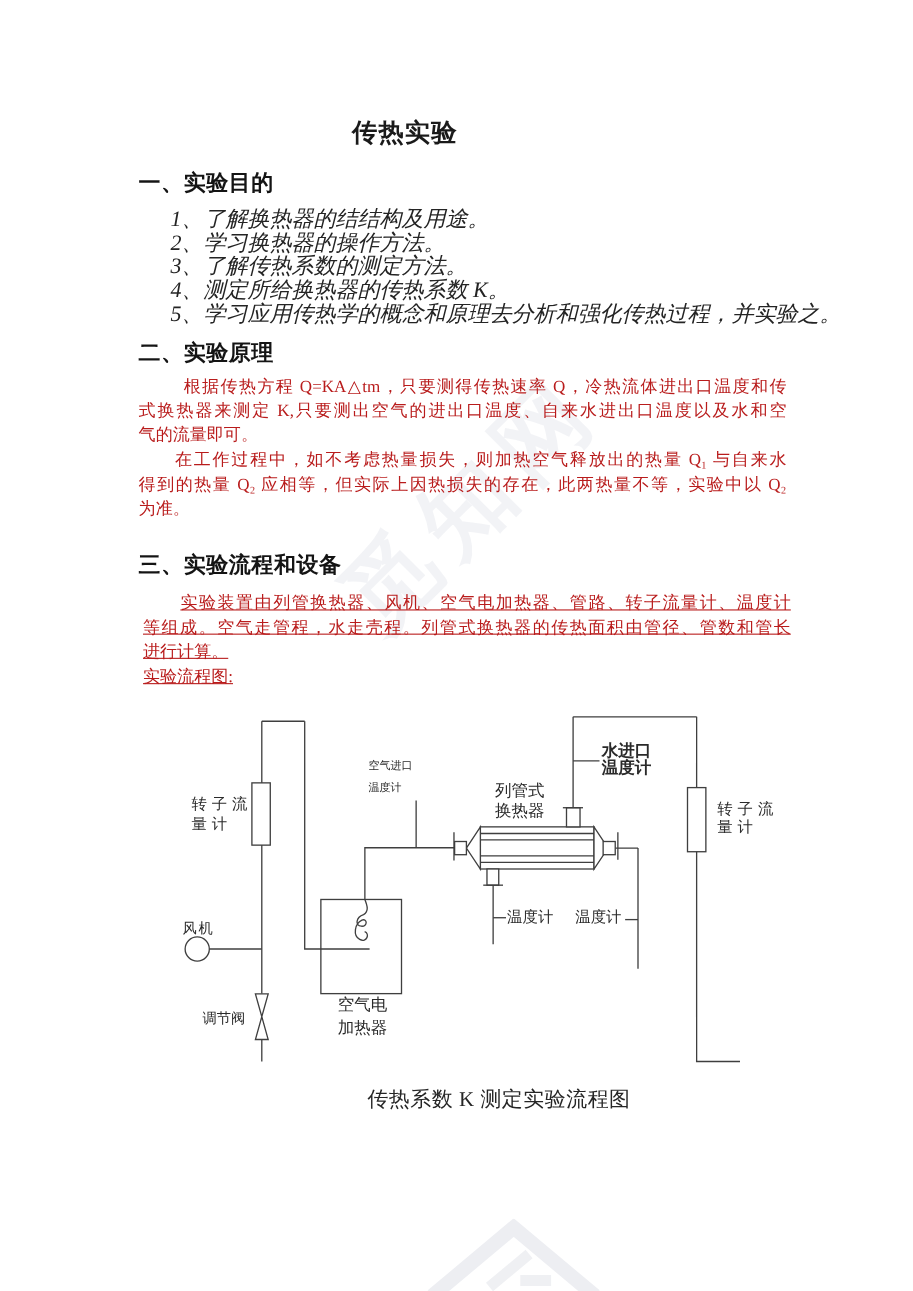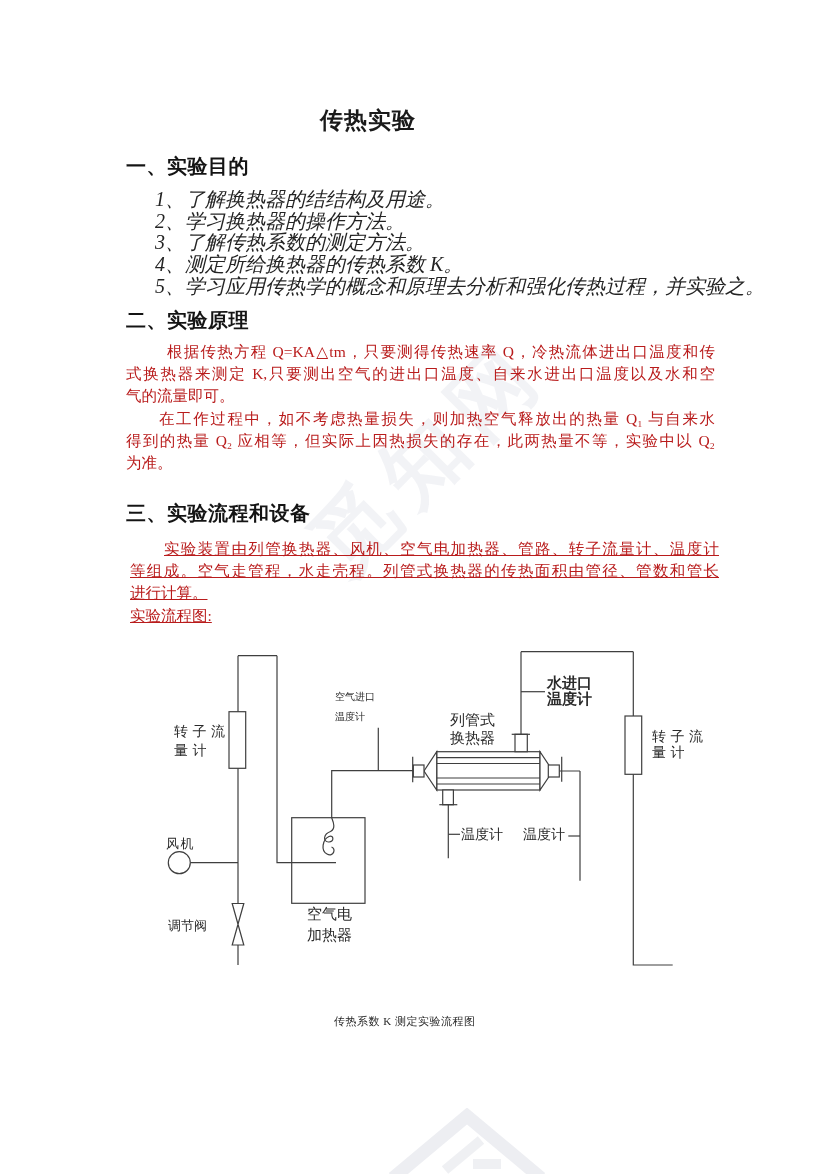--- a/index.html
+++ b/index.html
@@ -13,21 +13,21 @@
   .jline{text-align:justify;text-align-last:justify;white-space:normal !important;overflow:hidden;}
   .ind41{text-indent:41px;}
   .ind34{text-indent:34px;}
   .ind33{text-indent:33px;}
   .items{font-size:20px;color:#242424;font-style:italic;}
   .items .ln{line-height:21.7px;height:21.7px;white-space:nowrap;}
   .dlabel{font-size:14px;color:#2a2a2a;line-height:17px;white-space:nowrap;}
   .dlabel.small{font-size:13px;}
   .dlabel.sp{letter-spacing:4.5px;}
   .dlabel.sp2{letter-spacing:1.5px;}
-  .caption{font-size:11px;color:#262626;white-space:nowrap;letter-spacing:0.5px;margin-top:28px;}
+  .caption{font-size:19px;color:#262626;white-space:nowrap;letter-spacing:0.5px;}
   .wm-text{font-size:82px;font-weight:bold;letter-spacing:14px;color:rgba(165,172,190,0.14);
            transform:rotate(-45deg);transform-origin:left top;white-space:nowrap;}
   svg{display:block;}
 </style>
 </head>
 <body>
 
 <div class="page">
 
   <div class="abs wm-text" style="left:288px;top:520px;">觅知网</div>
@@ -110,21 +110,21 @@
         <path d="M439.3,174.7 H457.3"></path>
       </g>
     </g>
   </svg>
 
   <div class="abs dlabel sp" style="left:174px;top:722px;line-height:19px;">
     <div>转子流</div>
     <div>量计</div>
   </div>
   <div class="abs dlabel small sp2" style="left:166px;top:835px;">风机</div>
-  <div class="abs dlabel small" style="left:168px;top:917px;">调节阀</div>
+  <div class="abs dlabel small" style="left:184px;top:917px;">调节阀</div>
   <div class="abs dlabel" style="left:307px;top:904px;font-size:15px;line-height:21px;">
     <div>空气电</div>
     <div>加热器</div>
   </div>
   <div class="abs dlabel" style="left:335px;top:687px;font-size:10px;line-height:20px;">
     <div>空气进口</div>
     <div>温度计</div>
   </div>
   <div class="abs dlabel" style="left:450px;top:712px;font-size:15px;line-height:17.5px;">
     <div>列管式</div>

